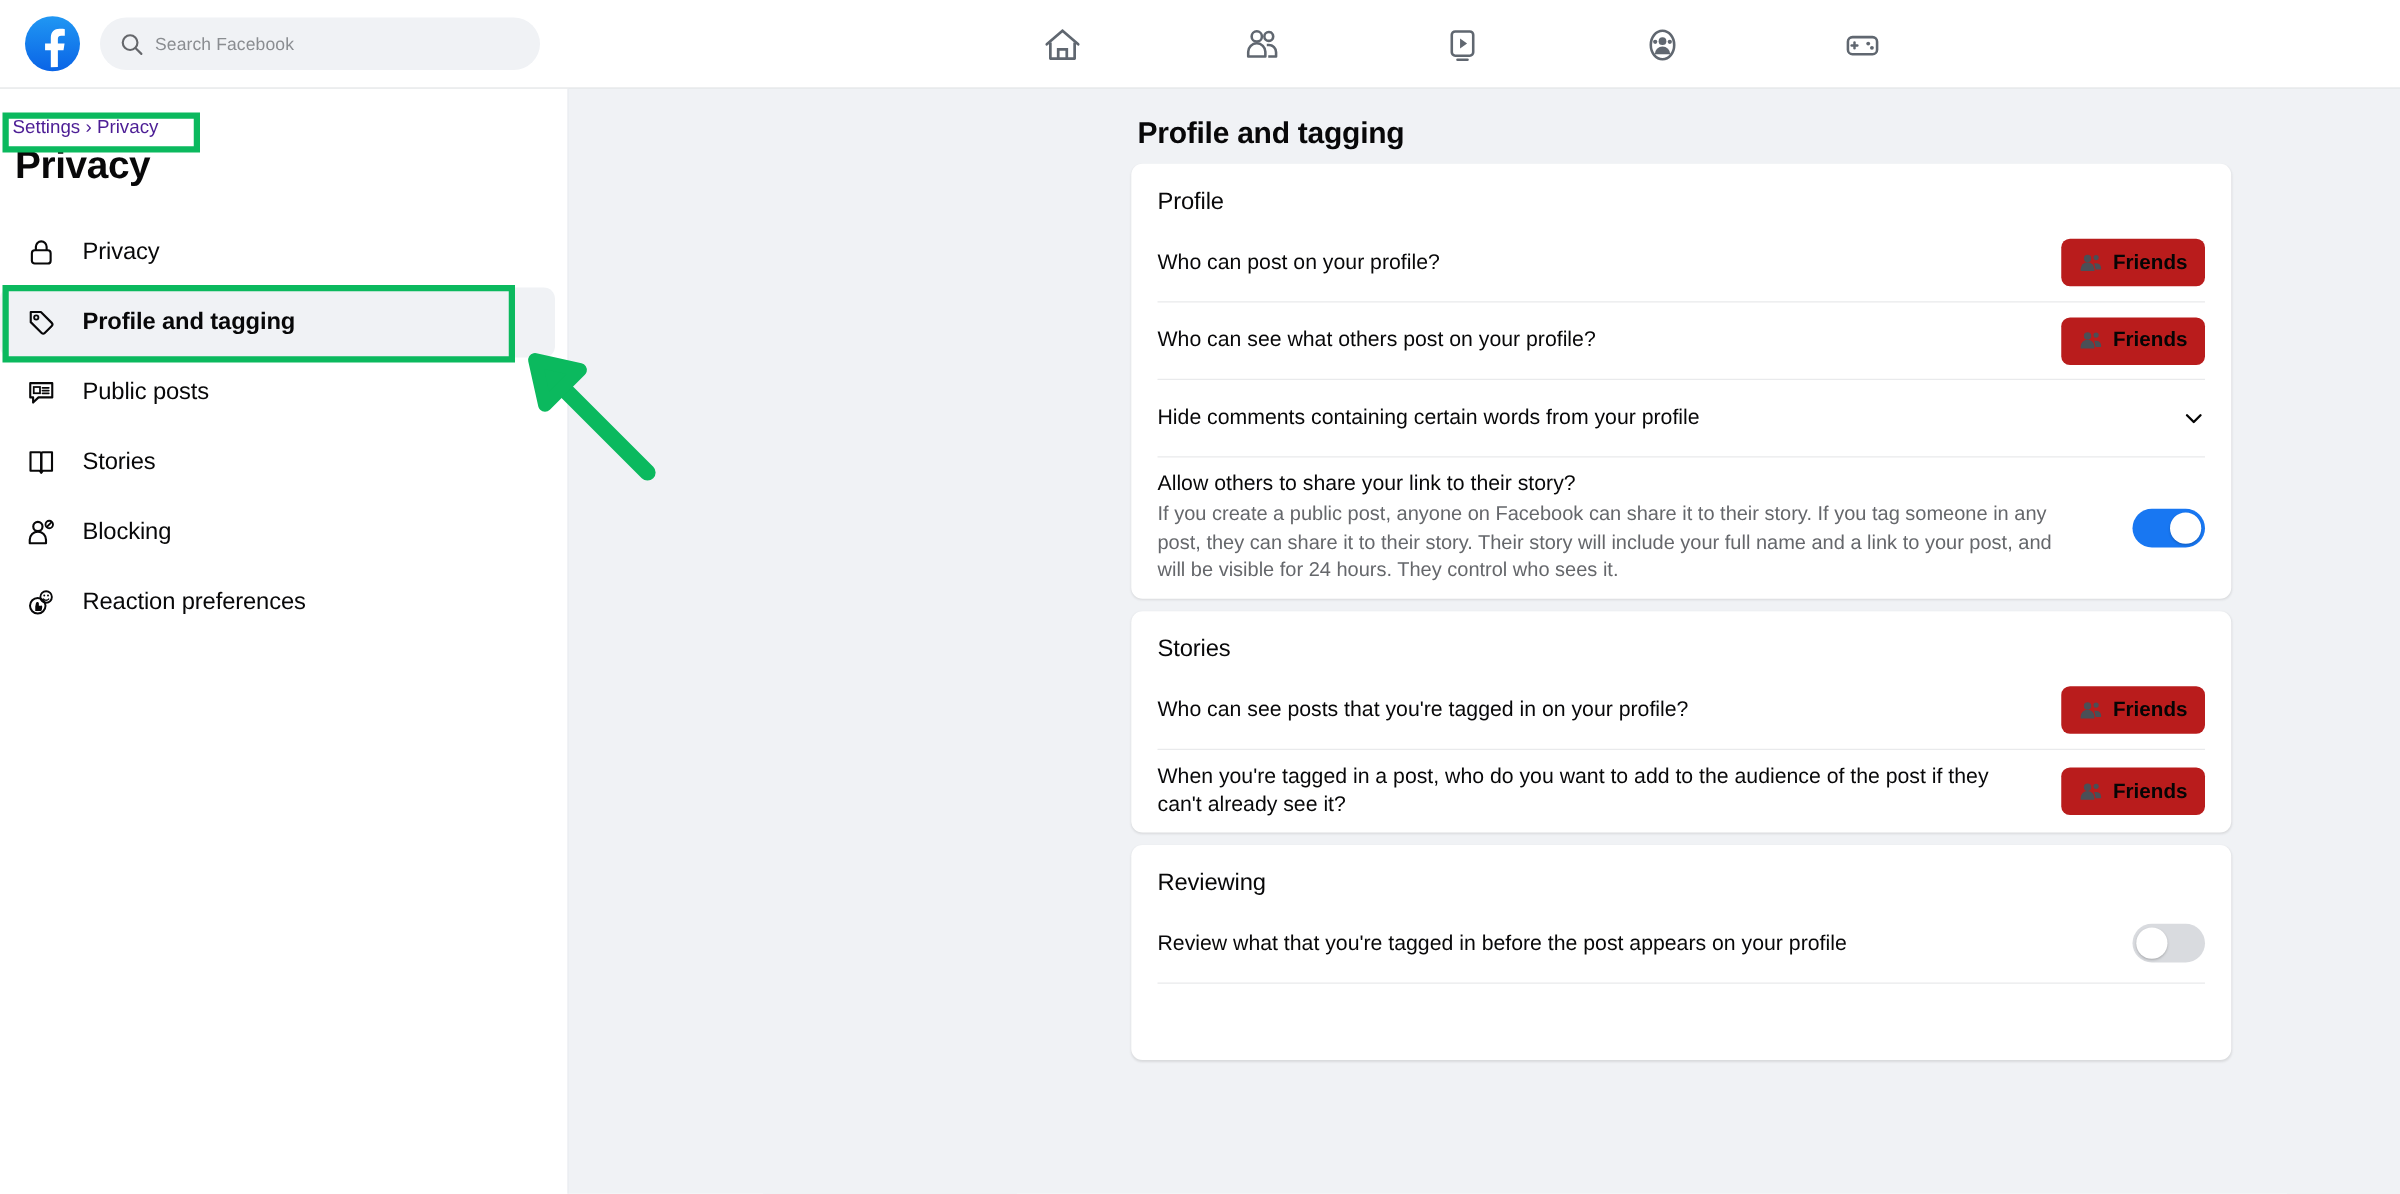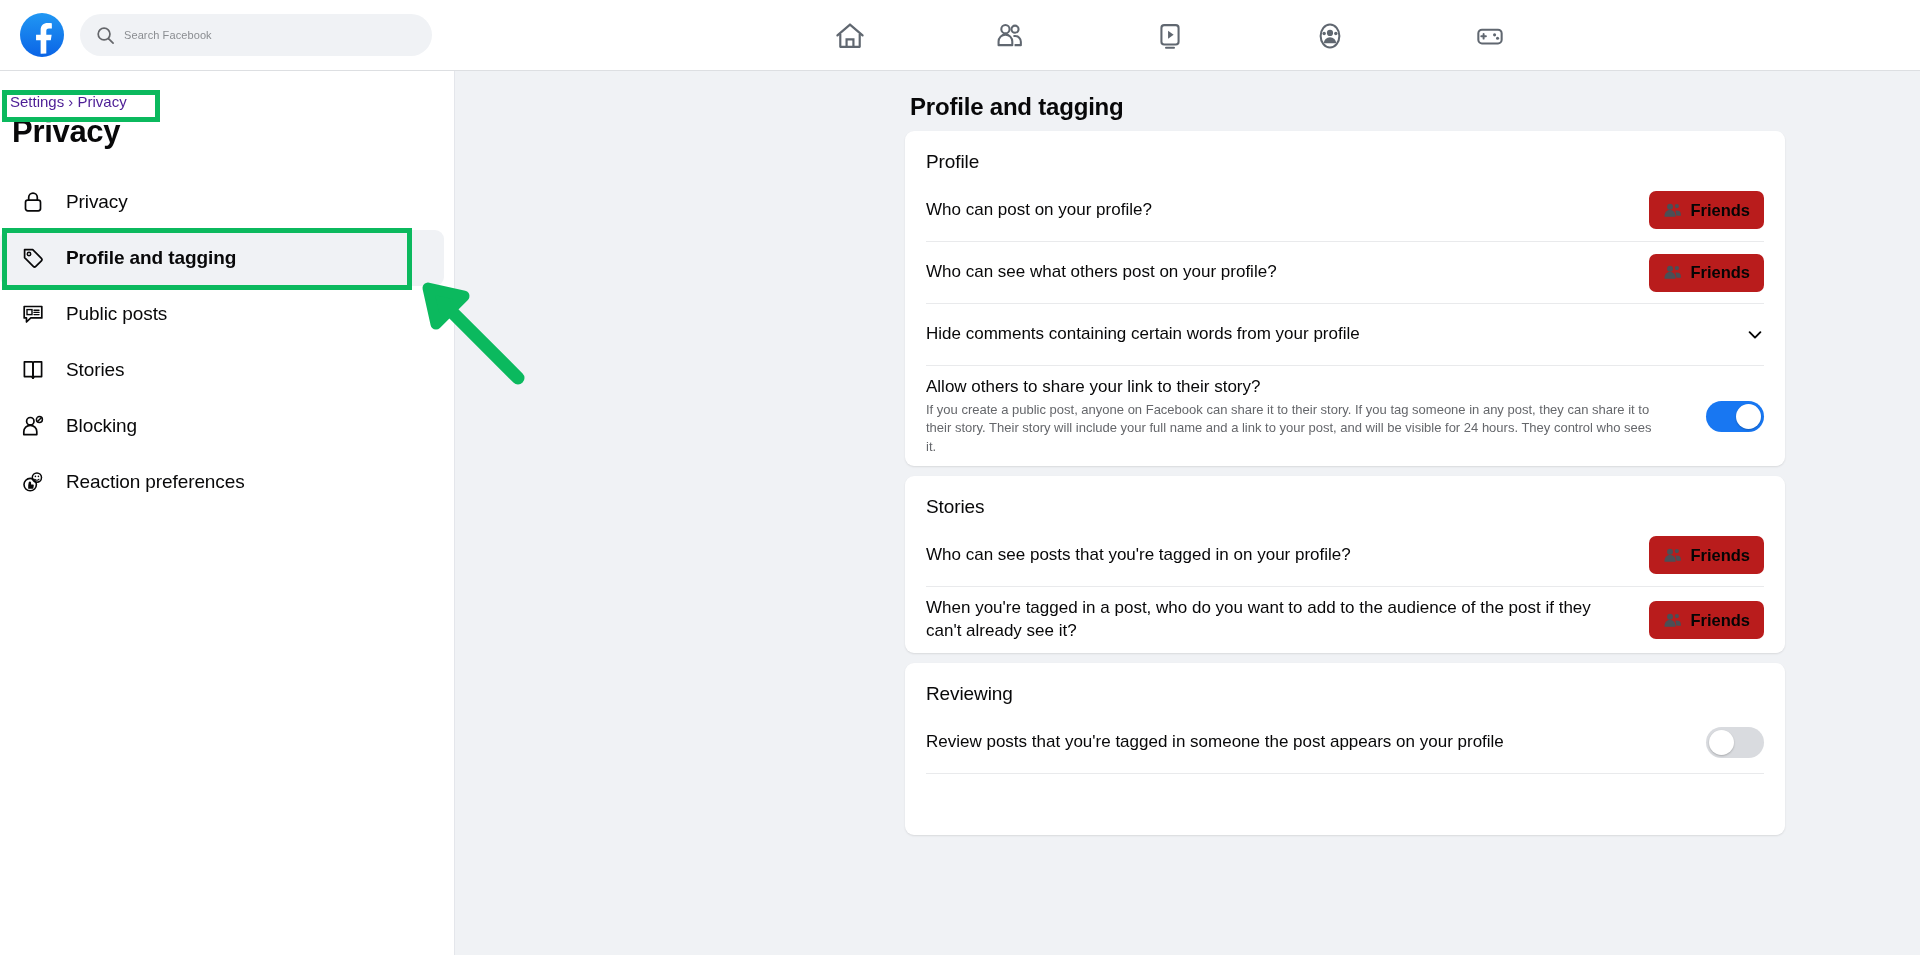--- a/index.html
+++ b/index.html
@@ -28,21 +28,21 @@
   .fb-logo svg { display: block; }
   .searchbox {
     margin-left: 16px;
     width: 352px; height: 42px;
     background: #f0f2f5; border-radius: 21px;
     display: flex; align-items: center; padding: 0 16px;
     flex: none;
   }
   .searchbox .s-icon { flex: none; margin-right: 9px; display:flex; }
   .searchbox .s-text {
-    font-size: 11px; color: #8a8d91; letter-spacing: .1px;
+    font-size: 14px; color: #8a8d91; letter-spacing: .1px;
   }
   .navicons {
     position: absolute; left: 770px; top: 0;
     height: 71px; width: 800px;
     display: flex; align-items: center;
   }
   .navicon {
     width: 160px; height: 60px;
     display: flex; align-items: center; justify-content: center;
     cursor: pointer;
@@ -128,21 +128,21 @@
     border-top: 1px solid #e9eaec;
     padding: 10px 0;
     gap: 27px;
   }
   .row.first { border-top: none; }
   .row .rowtext { flex: 1; padding-right: 18px; }
   .row .q {
     font-size: 17px; color: #080809; line-height: 1.35;
   }
   .row .desc {
-    font-size: 13px; color: #65676b; line-height: 1.42;
+    font-size: 16px; color: #65676b; line-height: 1.42;
     margin-top: 2px;
   }
   .row.stacked { align-items: center; }
 
   .audience-btn {
     flex: none;
     height: 38px;
     background: #b91c1c;
     border-radius: 7px;
     display: flex; align-items: center;
@@ -436,21 +436,21 @@
             <span class="ab-lbl">Friends</span>
           </button>
         </div>
       </div>
 
       <div class="card">
         <div class="card-title">Reviewing</div>
 
         <div class="row first">
           <div class="rowtext">
-            <div class="q">Review posts that you're tagged in someone the post appears on your profile</div>
+            <div class="q">Review what that you're tagged in before the post appears on your profile</div>
           </div>
           <span class="toggle off">
             <span class="knob"></span>
           </span>
         </div>
 
         <div class="row">
           <div class="rowtext"></div>
         </div>
       </div>

